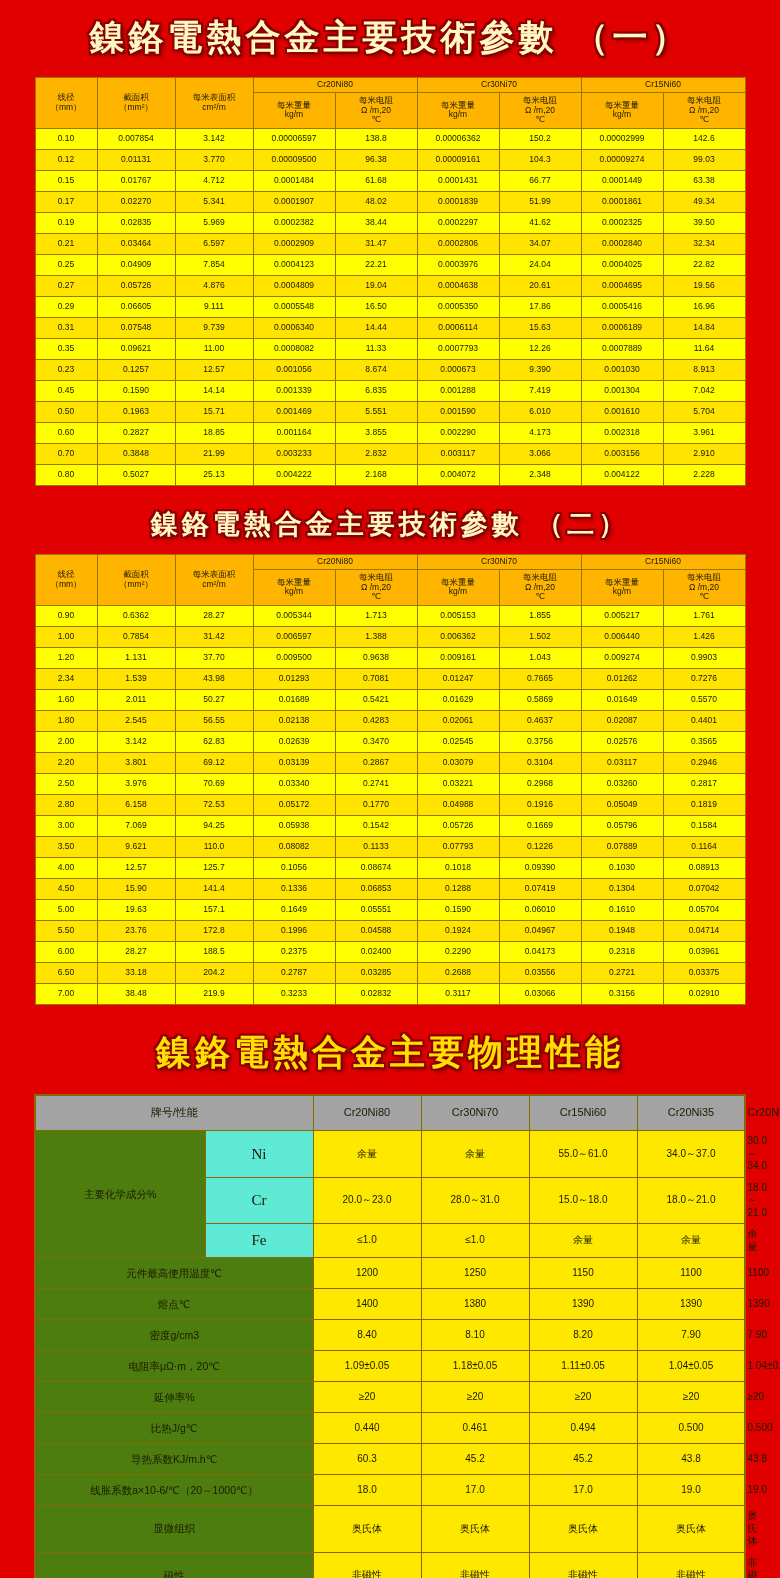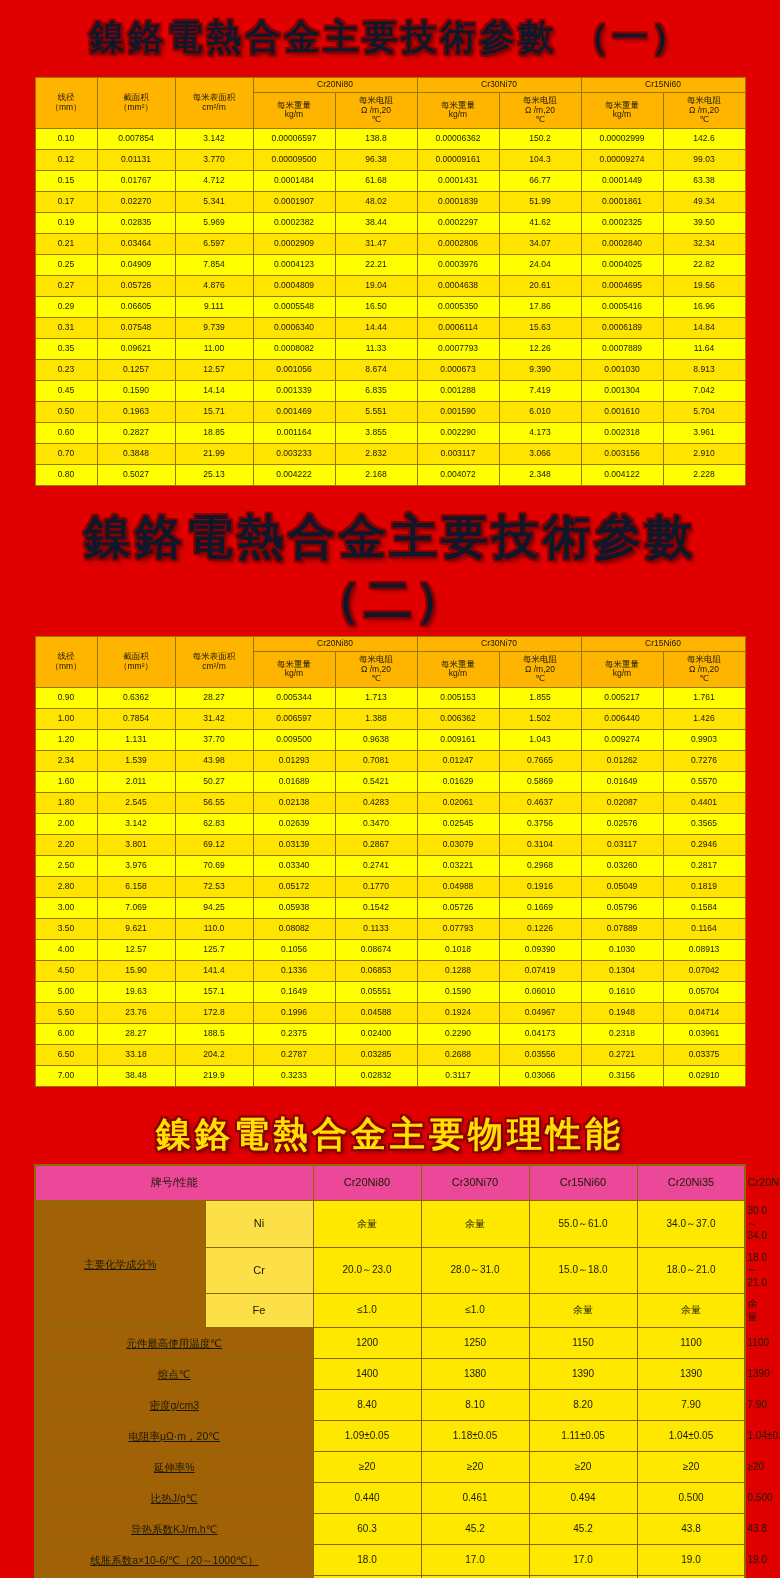--- a/index.html
+++ b/index.html
@@ -13,36 +13,36 @@
     width:780px;
     min-height:1578px;
     background:#e00000;
     position:relative;
     overflow:hidden;
   }
   .title{
     text-align:center;
     font-family:"DejaVu Serif","Liberation Serif",serif;
     font-weight:bold;
-    color:#0f172a;
+    color:#fef9c3;
     letter-spacing:4px;
     text-shadow:
        2px 0 0 #8a0000,
       -2px 0 0 #8a0000,
        0 2px 0 #8a0000,
        0 -2px 0 #8a0000,
        2px 2px 0 #8a0000,
       -2px 2px 0 #8a0000,
        2px -2px 0 #8a0000,
       -2px -2px 0 #8a0000,
        3px 3px 4px rgba(0,0,0,.45);
   }
   .title-1{font-size:35px;padding:14px 0 16px;}
-  .title-2{font-size:47px;padding:20px 0 4px;}
-  .title-3{font-size:35px;padding:24px 0 6px;color:#ffe000;}
+  .title-2{font-size:27px;padding:20px 0 12px;}
+  .title-3{font-size:35px;padding:24px 0 18px;color:#ffe000;}
 
   table{
     border-collapse:collapse;
     table-layout:fixed;
   }
   .tbl-wrap{display:flex;justify-content:center;}
 
   
   .wire{
     width:710px;
@@ -86,33 +86,33 @@
   .phys td,.phys th{
     border:1px solid #8a6a00;
     text-align:center;
     font-size:10px;
     line-height:1.25;
     padding:4px 2px;
     color:#1a1a00;
     height:22px;
   }
   .phys thead td{
-    background:#ec4899;
+    background:#a3a3a3;
     font-size:11px;
     padding:6px 2px;
   }
   .phys td.rowhdr{
-    background:#a16207;
+    background:#4d7c0f;
     font-size:10.5px;
-    text-decoration:underline;
   }
   .phys td.subhdr{
-    background:#fde047;
-    font-size:11px;
+    background:#5eead4;
+    font-size:15px;
     width:70px;
+    font-family:Liberation Serif, serif;
   }
   .phys td.val{background:#ffe800;}
   .phys .p0{width:170px;}
   .phys .pv{width:108px;}
 </style>
 </head>
 <body>
 
 <div class="page">
 

